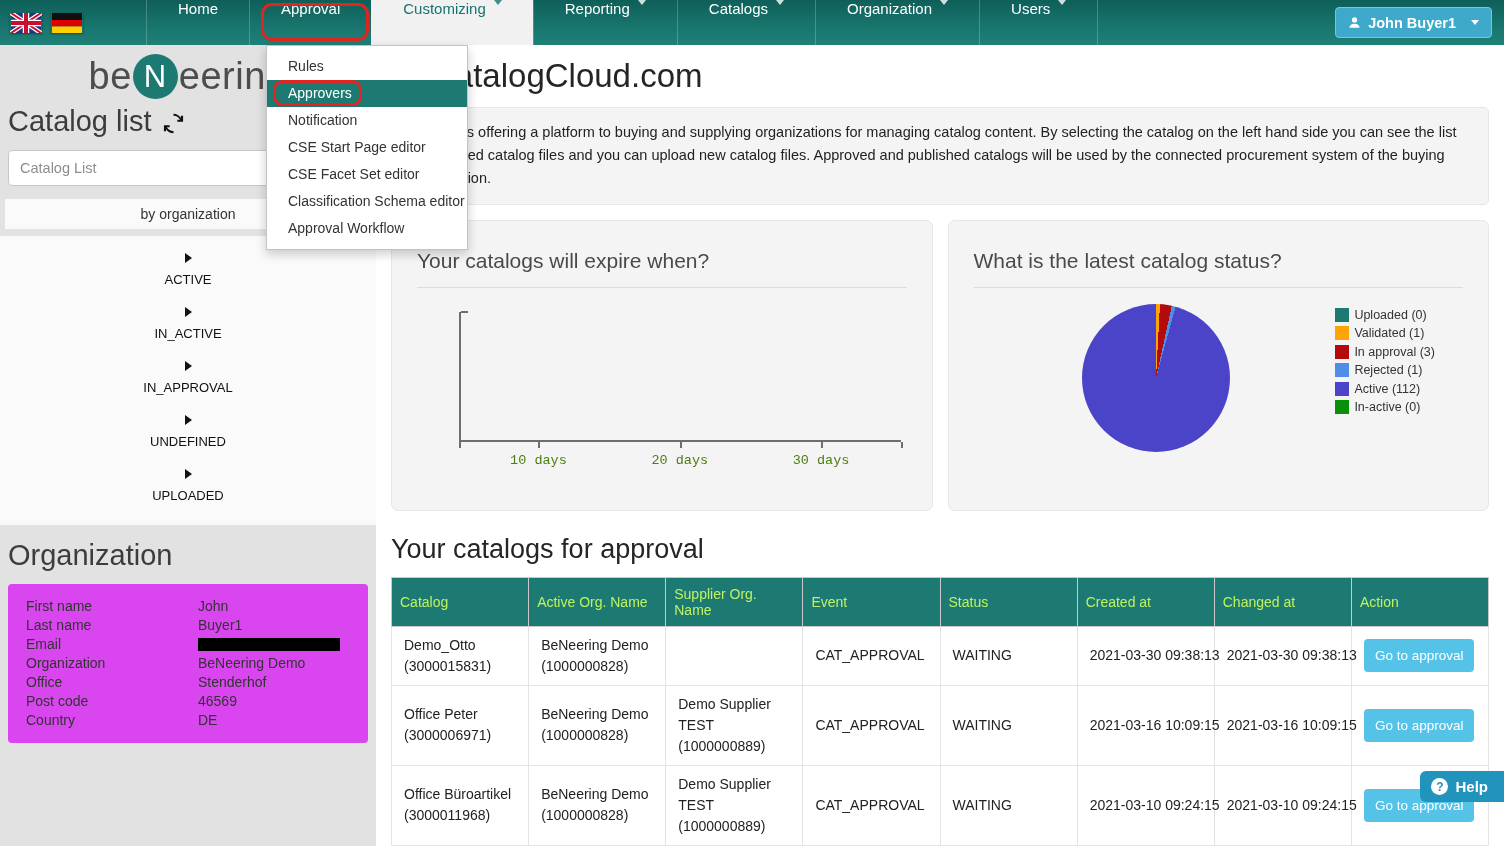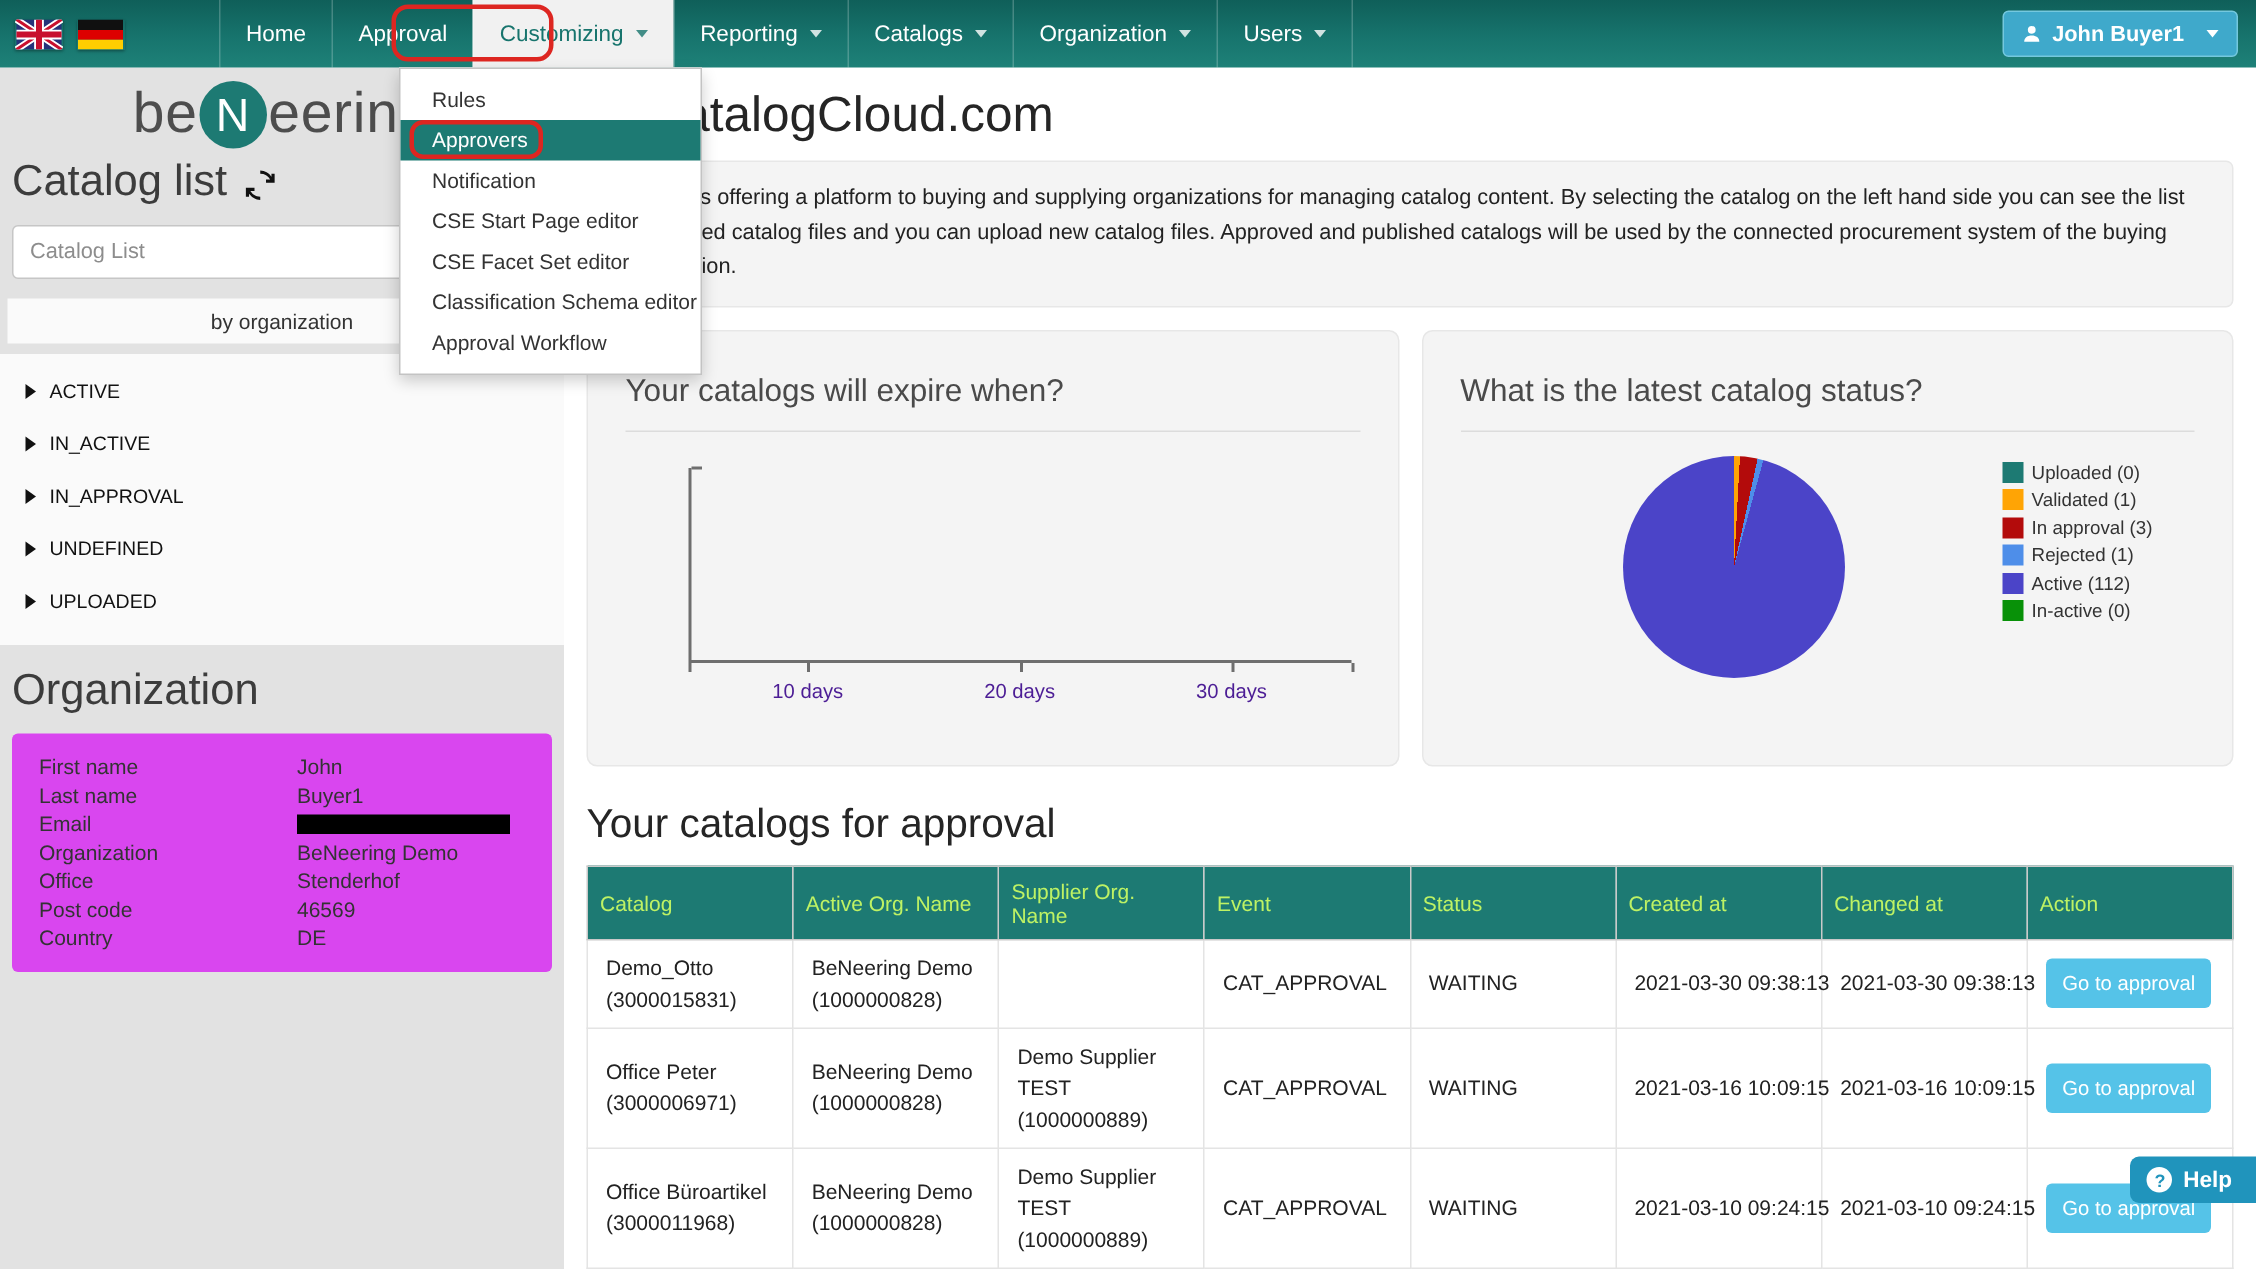--- a/index.html
+++ b/index.html
@@ -12,21 +12,21 @@
   
   .navbar {
     position:absolute; top:0; left:0; right:0; height:45px; z-index:30;
     background: linear-gradient(180deg,#0f5f59 0%, #17746d 55%, #1e8178 100%);
     display:flex; align-items:center;
   }
   .flags { display:flex; gap:9px; margin-left:10px; }
   .flag { width:32px; height:20px; display:block; box-shadow:0 1px 2px rgba(0,0,0,.4); cursor:pointer; }
   .nav-items { display:flex; height:100%; margin-left:63px; }
   .nav-item {
-    display:flex; align-items:center; padding:0 17px; color:#fff; font-size:15px;
+    display:flex; align-items:flex-start; padding:0 31px; color:#fff; font-size:15px;
     border-left:1px solid rgba(255,255,255,.22); cursor:pointer; white-space:nowrap;
   }
   .nav-item:last-child { border-right:1px solid rgba(255,255,255,.22); }
   .nav-item.active { background:#f1f1f1; color:#17746d; }
   .caret-down {
     width:0; height:0; border-left:4px solid transparent; border-right:4px solid transparent;
     border-top:5px solid currentColor; margin-left:8px; opacity:.8;
   }
   .user-btn {
     position:absolute; right:12px; top:7px; height:31px;
@@ -63,21 +63,21 @@
   .search-input {
     display:block; width:360px; margin:2px 8px 0; height:36px; border:1px solid #c6c6c6; border-radius:4px;
     padding:0 11px; font-size:14.5px; color:#333; background:#fff; font-family:inherit;
   }
   .search-input::placeholder { color:#8d8d8d; }
   .tabs { display:flex; margin:13px 5px 7px; }
   .tab { flex:1; height:30px; display:flex; align-items:center; justify-content:center; font-size:14px; cursor:pointer; }
   .tab.active   { background:#1d7a73; color:#fff; border-radius:4px 0 0 4px; }
   .tab.inactive { background:#fafafa; color:#333; border-radius:0 4px 4px 0; }
   .status-panel { background:#fafafa; padding:7px 0 12px; }
-  .status-item { display:flex; align-items:center; gap:9px; padding:10px 17px; font-size:13px; color:#111; cursor:pointer; }
+  .status-item { display:flex; align-items:center; gap:9px; padding:10px 17px; font-size:13px; color:#111; cursor:pointer;flex-direction:column; }
   .tri { width:0; height:0; border-top:5px solid transparent; border-bottom:5px solid transparent; border-left:7px solid #111; }
   .org-title { margin-top:10px; }
   .org-panel { background:#d946ef; border-radius:4px; margin:2px 8px; padding:13px 18px; }
   .org-row { display:flex; font-size:14px; line-height:19px; color:#333; align-items:center; }
   .org-label { width:172px; flex:none; }
   .redacted { width:142px; height:13px; background:#000; }
 
   
   .main { position:absolute; left:376px; top:45px; right:0; bottom:0; padding:10px 15px 0; }
   .page-title { font-size:33px; font-weight:300; color:#252525; margin:2px 0 12px 40px; }
@@ -87,21 +87,21 @@
   }
   .panels { display:flex; gap:15px; margin-top:15px; }
   .panel { flex:1 1 0; background:#f4f4f4; border:1px solid #e7e7e7; border-radius:7px; padding:14px 25px; height:291px; position:relative; }
   .panel-title { font-size:21px; font-weight:300; color:#4a4a4a; padding:14px 0 14px; border-bottom:1px solid #dcdcdc; }
 
   .axis-area { position:relative; height:190px; margin-top:12px; }
   .y-axis { position:absolute; left:42px; top:12px; height:128px; border-left:2px solid #6e6e6e; }
   .y-axis::before { content:''; position:absolute; top:-1px; left:0; width:7px; border-top:2px solid #6e6e6e; }
   .x-axis { position:absolute; left:42px; right:6px; top:140px; border-top:2px solid #6e6e6e; }
   .x-tick { position:absolute; top:0; height:6px; border-left:2px solid #6e6e6e; }
-  .x-label { position:absolute; top:11px; transform:translateX(-50%); font-size:13.5px; color:#4c1d95; white-space:nowrap; }
+  .x-label { position:absolute; top:11px; transform:translateX(-50%); font-size:13.5px; color:#4d7c0f; white-space:nowrap;font-family:Liberation Mono, monospace; }
 
   .pie-area { position:relative; height:205px; }
   .pie { position:absolute; left:108px; top:16px; width:148px; height:148px; border-radius:50%; }
   .legend { position:absolute; right:28px; top:20px; }
   .legend-item { display:flex; align-items:center; gap:5px; margin-bottom:4.5px; font-size:12.5px; color:#333; }
   .swatch { width:14px; height:14px; flex:none; }
 
   .section-heading { font-size:27px; font-weight:300; color:#252525; margin:23px 0 12px; }
   table.approvals { width:100%; border-collapse:collapse; table-layout:fixed; }
   .approvals th {

